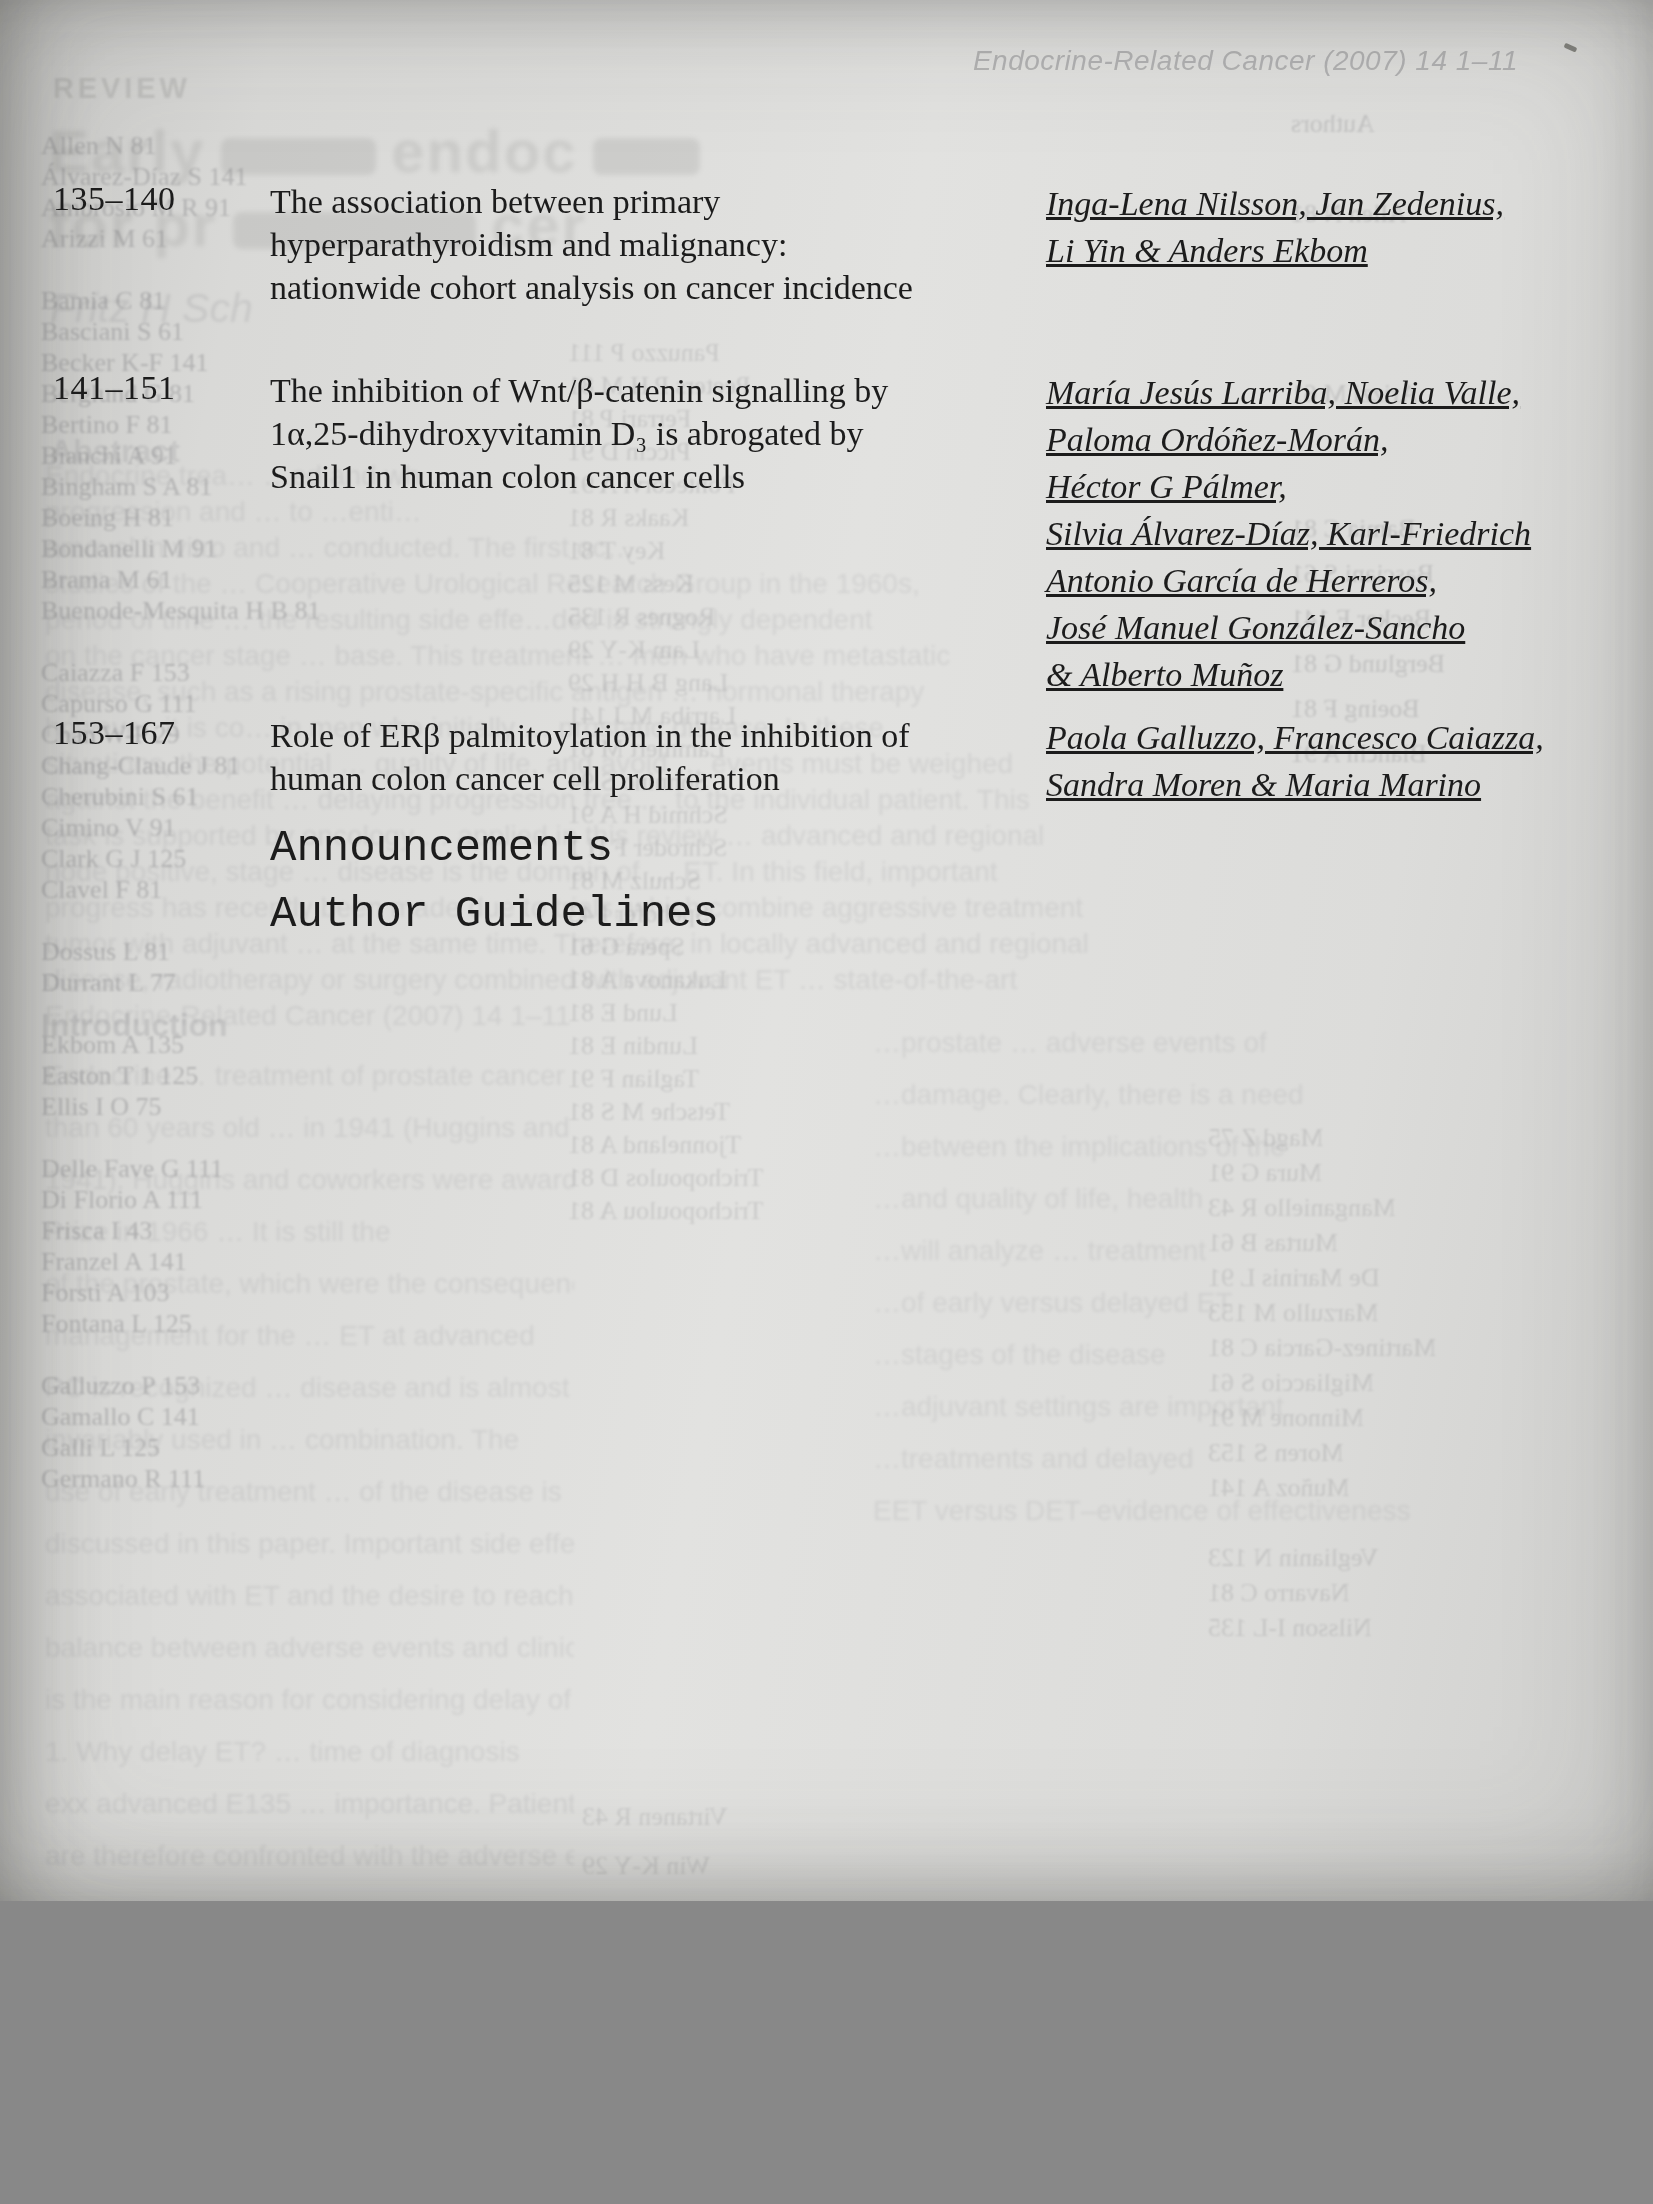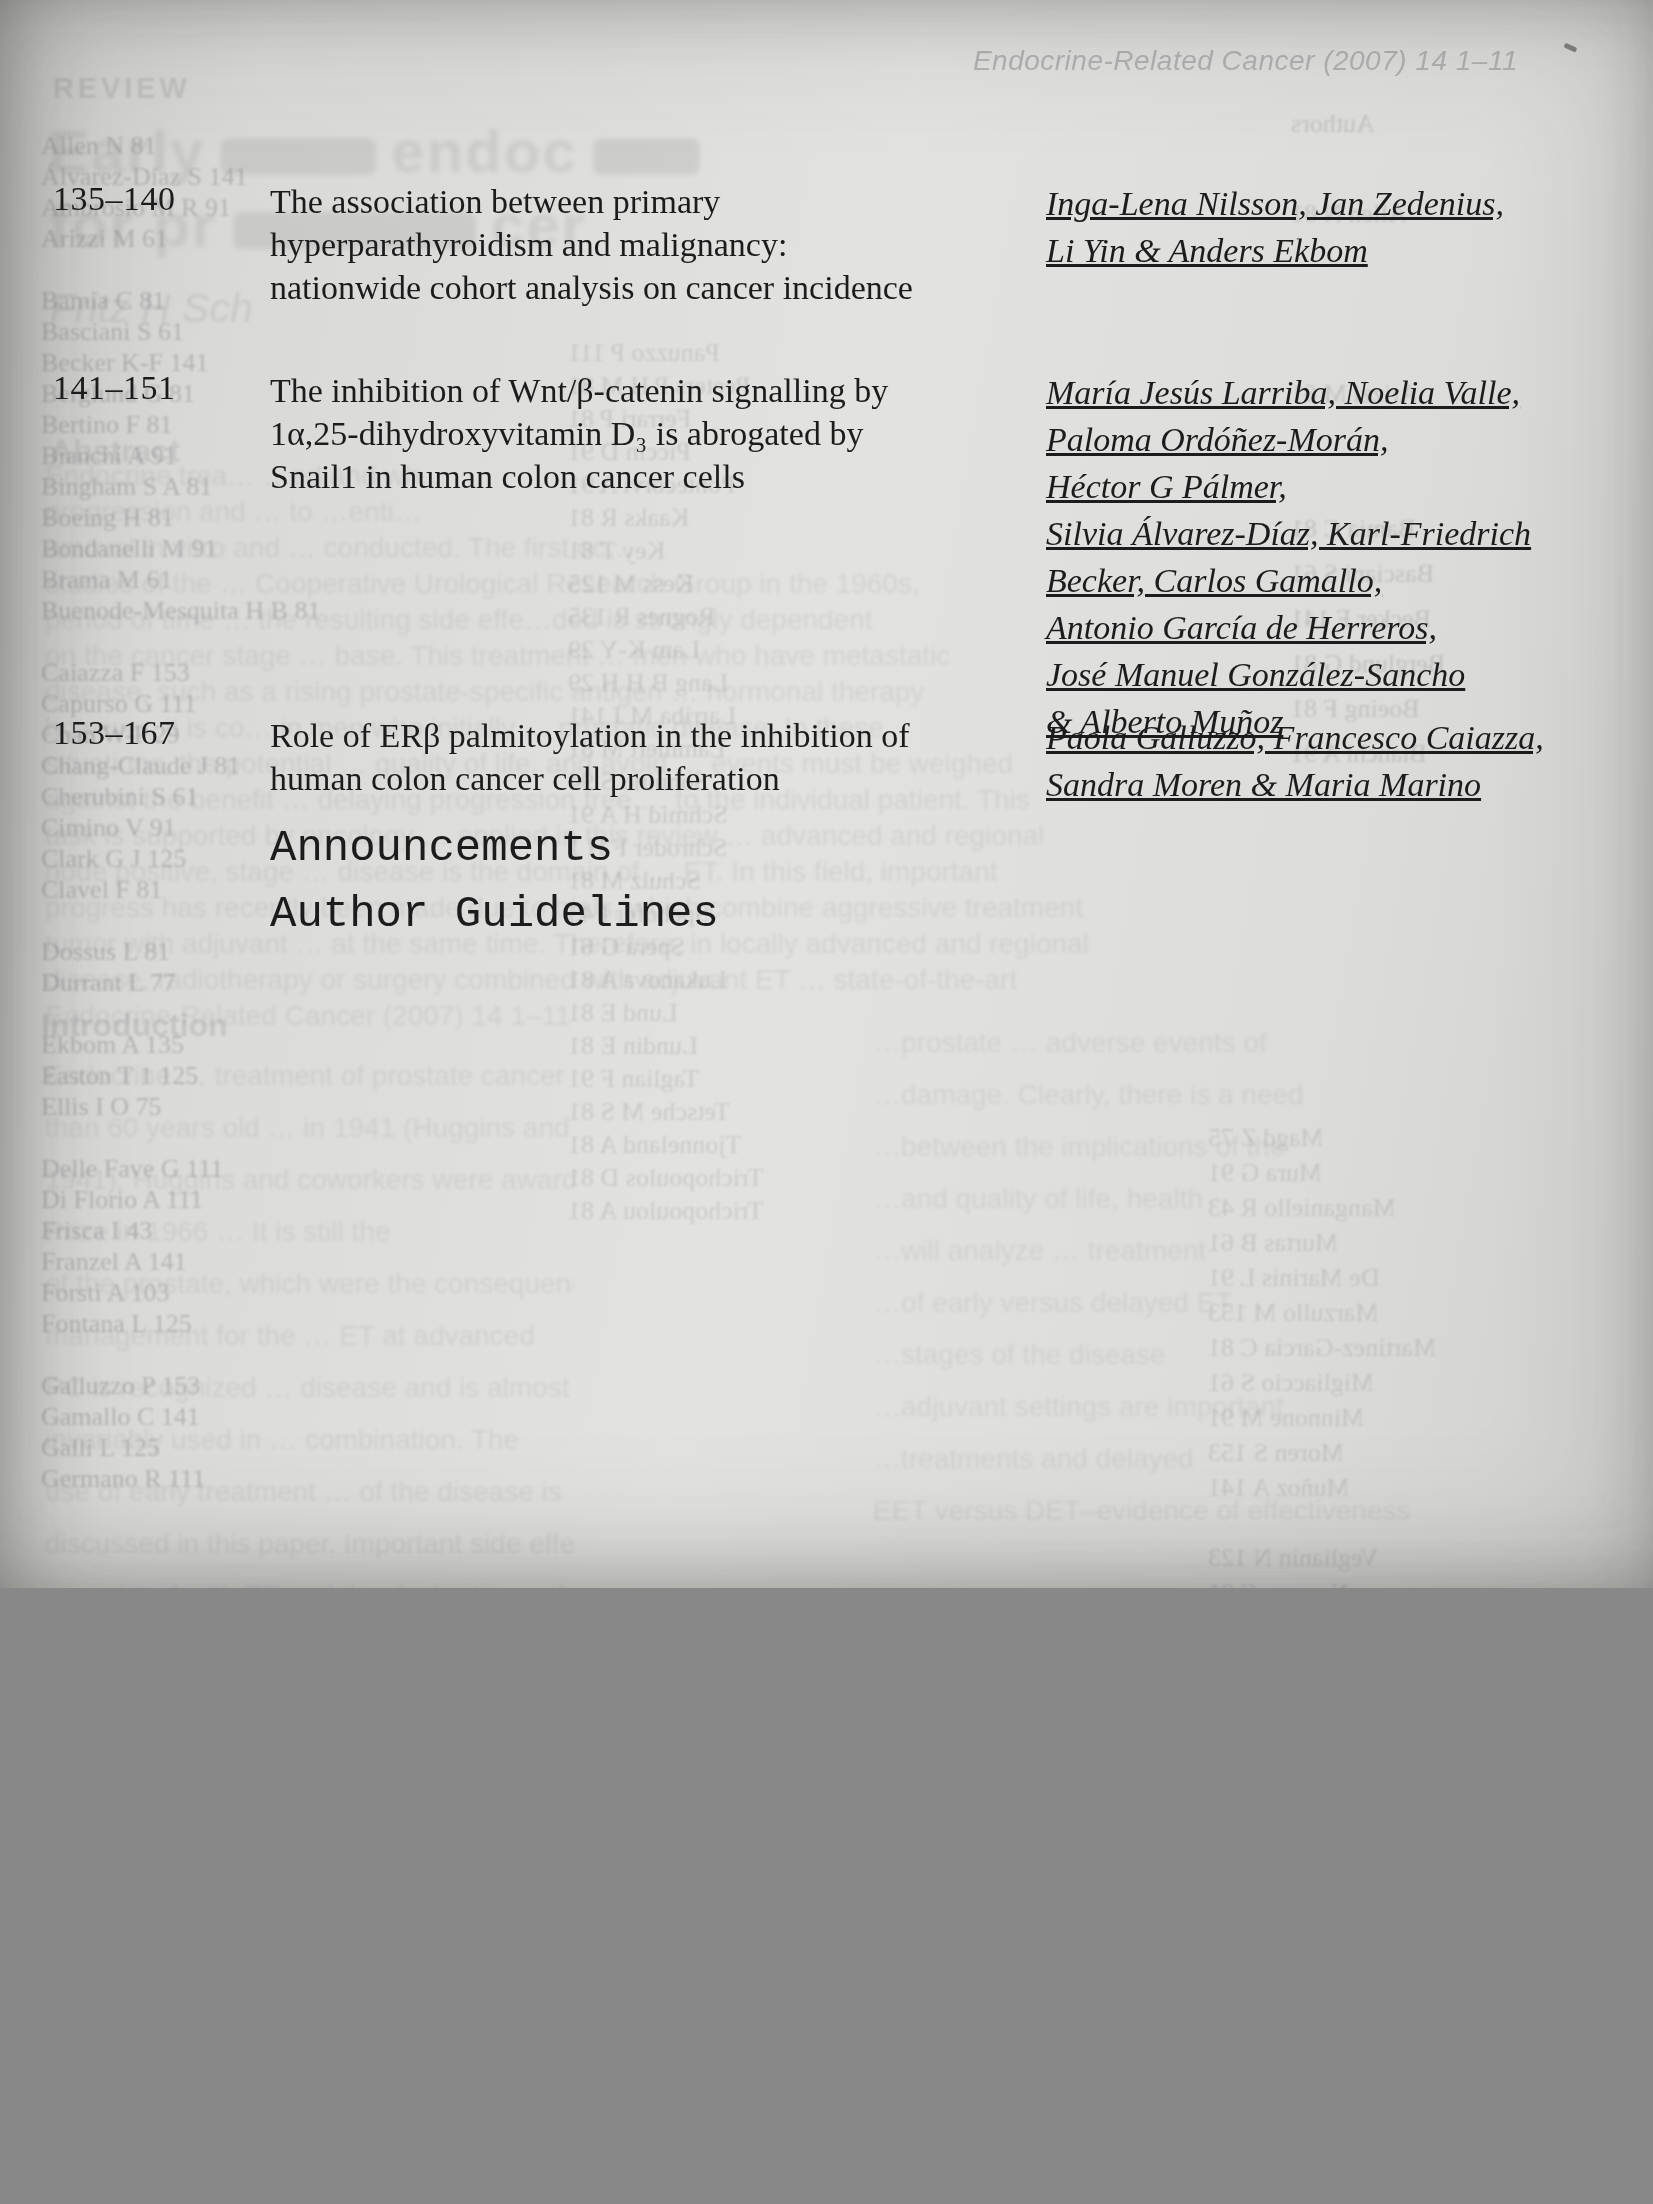--- a/index.html
+++ b/index.html
@@ -1,17 +1,17 @@
 <!DOCTYPE html>
 <html><head>
 <meta charset="utf-8">
 <style>
   html,body{margin:0;padding:0;background:#888;}
   .page{
-    position:relative;width:1654px;height:1588px;overflow:hidden;
+    position:relative;width:1654px;height:1901px;overflow:hidden;
     background:linear-gradient(100deg,#c9c9c7 0%,#d9d9d7 14%,#e2e2e0 48%,#dcdcda 78%,#cfcfcd 100%);
     font-family:"Liberation Serif","DejaVu Serif",serif;color:#1c1c1c;
   }
   .page::after{
     content:'';position:absolute;inset:0;pointer-events:none;
     box-shadow:inset 0 0 146px rgba(70,70,68,.25),
                inset 53px 0 87px -44px rgba(40,40,38,.30),
                inset -39px 0 78px -53px rgba(40,40,38,.20),
                inset 0 -53px 92px -53px rgba(40,40,38,.22),
                inset 0 44px 78px -53px rgba(40,40,38,.18);
@@ -287,21 +287,20 @@
       <div class="ti">
           <div class="tl">The inhibition of Wnt/β-catenin signalling by</div>
           <div class="tl">1α,25-dihydroxyvitamin D₃ is abrogated by</div>
           <div class="tl">Snail1 in human colon cancer cells</div>
         </div>
       <div class="au">
           <div class="al">María Jesús Larriba, Noelia Valle,</div>
           <div class="al">Paloma Ordóñez-Morán,</div>
           <div class="al">Héctor G Pálmer,</div>
           <div class="al">Silvia Álvarez-Díaz, Karl-Friedrich</div>
-          <div class="al">Becker, Carlos Gamallo,</div>
           <div class="al">Antonio García de Herreros,</div>
           <div class="al">José Manuel González-Sancho</div>
           <div class="al">&amp; Alberto Muñoz</div>
         </div>
     </section>
 
     <section class="entry e3">
       <div class="pg">153–167</div>
       <div class="ti">
           <div class="tl">Role of ERβ palmitoylation in the inhibition of</div>

